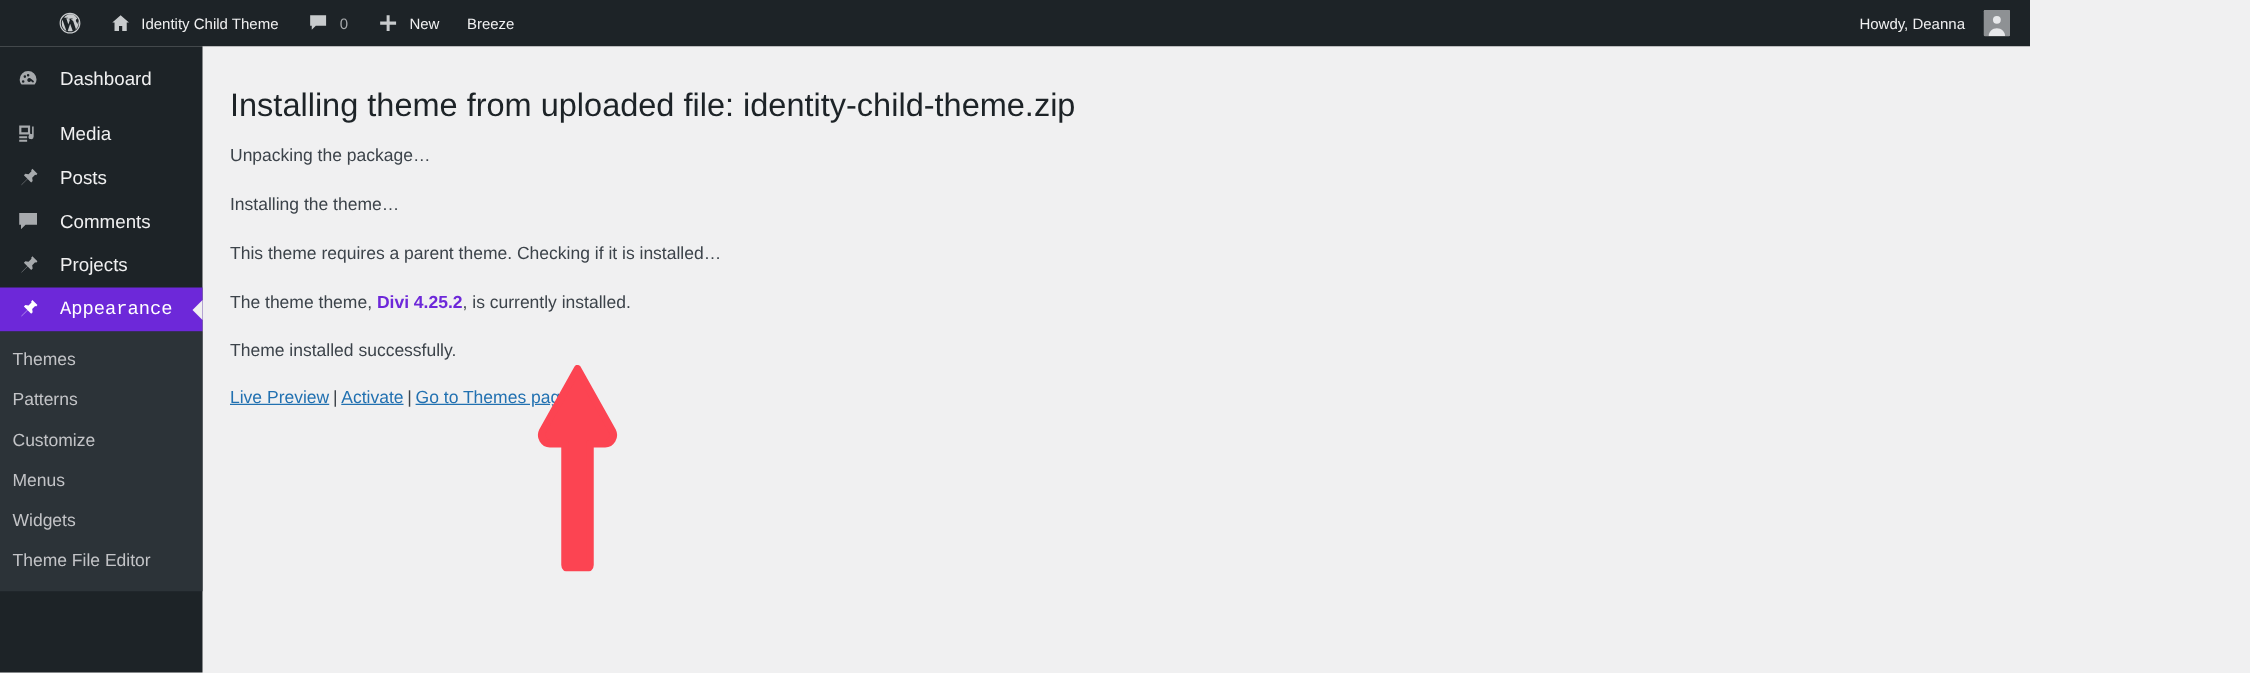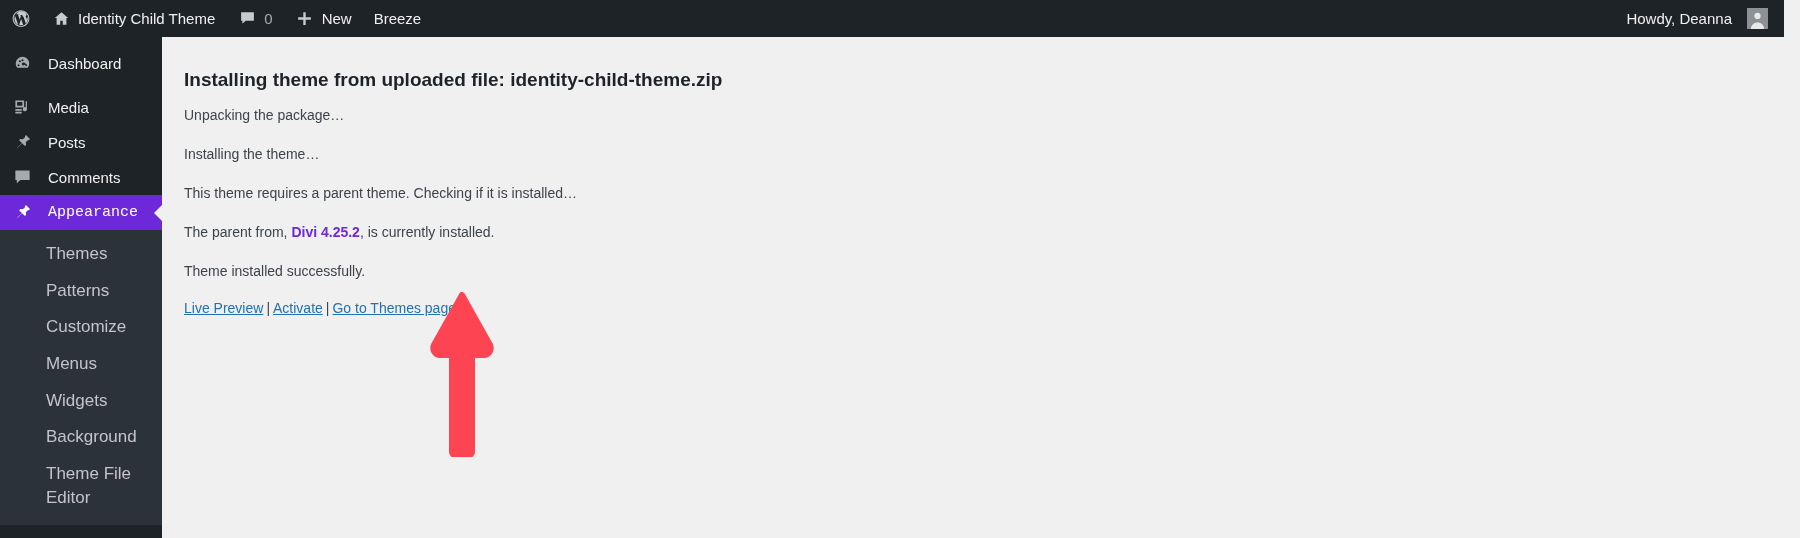--- a/index.html
+++ b/index.html
@@ -6,26 +6,27 @@
   html, body {
     width: 1800px; height: 538px;
     overflow: hidden;
     font-family: "Liberation Sans", sans-serif;
     background: #f0f0f1;
   }
 
   
   .adminbar {
     position: absolute; top: 0; left: 0;
-    width: 1784px; height: 37px;
+    width: 1624px; height: 37px;
     background: #1d2327;
     display: flex; align-items: center;
     color: #f0f0f1;
-    font-size: 15px;
+    font-size: 12px;
     z-index: 30;
+    padding-left: 35px;
   }
   .ab-left { display: flex; align-items: center; height: 100%; }
   .ab-right { margin-left: auto; display: flex; height: 100%; padding-right: 10px; }
   .ab-item {
     display: flex; align-items: center; gap: 7px;
     height: 100%;
     padding: 0 11px;
     color: #f0f0f1;
     text-decoration: none;
     white-space: nowrap;
@@ -82,38 +83,37 @@
     display: inline-flex; align-items: center; justify-content: center;
     flex: 0 0 20px;
   }
   .menu-icon svg { display: block; }
   .menu-sep { height: 9px; }
   .submenu { background: #2c3338; padding: 6px 0 8px 0; }
   .submenu-item {
     display: block;
     padding: 6px 0 6px 10px;
     color: #c3c4c7;
-    font-size: 17px;
+    font-size: 14px;
     text-decoration: none;
     cursor: pointer;
     line-height: 1.45;
-    margin-left: 36px;
   }
 
   
   .content {
     position: absolute;
     top: 37px; left: 162px;
     width: 1638px; height: 501px;
     background: #f0f0f1;
     padding: 22px 0 0 22px;
   }
   .page-title {
-    font-size: 19px;
-    font-weight: 700;
+    font-size: 26px;
+    font-weight: 400;
     color: #1d2327;
     line-height: 1.3;
     padding: 9px 0 12px 0;
   }
   .log-line {
     font-size: 14px;
     color: #3c434a;
     line-height: 1.5;
     margin: 0 6px 18px 0;
   }
@@ -239,50 +239,57 @@
 
   <a class="menu-item">
     <span class="menu-icon">
       <svg width="19" height="19" viewBox="0 0 24 24" fill="#a7aaad">
         <path d="M3 3h18v12H9.4L4.8 19.4V15H3V3z"></path>
       </svg>
     </span>
     <span>Comments</span>
   </a>
 
+  <a class="menu-item">
+    <span class="menu-icon">
+      <svg width="19" height="19" viewBox="0 0 24 24" fill="#a7aaad">
+        <path d="M16.3 2.6 21.4 7.7l-1.3 1.3-1-.3-3 3 .5 3.2-1.5 1.5-3.6-3.6-5.4 5.4-1.6 1.5 1.4-1.7 5.4-5.4L7.7 9l1.5-1.5 3.2.5 3-3-.3-1 1.2-1.4z"></path>
+      </svg>
+    </span>
+    <span>Projects</span>
+  </a>
 
   <a class="menu-item active">
     <span class="menu-icon">
       <svg width="19" height="19" viewBox="0 0 24 24" fill="#ffffff">
         <path d="M16.3 2.6 21.4 7.7l-1.3 1.3-1-.3-3 3 .5 3.2-1.5 1.5-3.6-3.6-5.4 5.4-1.6 1.5 1.4-1.7 5.4-5.4L7.7 9l1.5-1.5 3.2.5 3-3-.3-1 1.2-1.4z"></path>
       </svg>
     </span>
     <span>Appearance</span>
     <span class="arrow-marker"></span>
   </a>
 
   <div class="submenu">
     <a class="submenu-item">Themes</a>
     <a class="submenu-item">Patterns</a>
     <a class="submenu-item">Customize</a>
     <a class="submenu-item">Menus</a>
     <a class="submenu-item">Widgets</a>
-    <a class="submenu-item">Background</a>
     <a class="submenu-item">Theme File Editor</a>
   </div>
 </nav>
 
 <main class="content">
 
   <h1 class="page-title">Installing theme from uploaded file: identity-child-theme.zip</h1>
 
   <p class="log-line">Unpacking the package…</p>
   <p class="log-line">Installing the theme…</p>
   <p class="log-line">This theme requires a parent theme. Checking if it is installed…</p>
-  <p class="log-line"><span>The parent from, </span><b>Divi 4.25.2</b><span>, is currently installed.</span></p>
+  <p class="log-line"><span>The theme theme, </span><b>Divi 4.25.2</b><span>, is currently installed.</span></p>
   <p class="log-line">Theme installed successfully.</p>
 
   <div class="links-line">
     <a>Live Preview</a><span class="links-sep">|</span><a>Activate</a><span class="links-sep">|</span><a>Go to Themes page</a>
   </div>
 
   <div class="red-arrow">
     <svg width="64" height="165" viewBox="0 0 64 165">
       <path d="M32 3 L60 53 A7 7 0 0 1 54 63 L42 63 L42 160 A3 3 0 0 1 39 163 L25 163 A3 3 0 0 1 22 160 L22 63 L10 63 A7 7 0 0 1 4 53 Z" fill="#fc4452" stroke="#fc4452" stroke-width="6" stroke-linejoin="round"></path>
     </svg>

